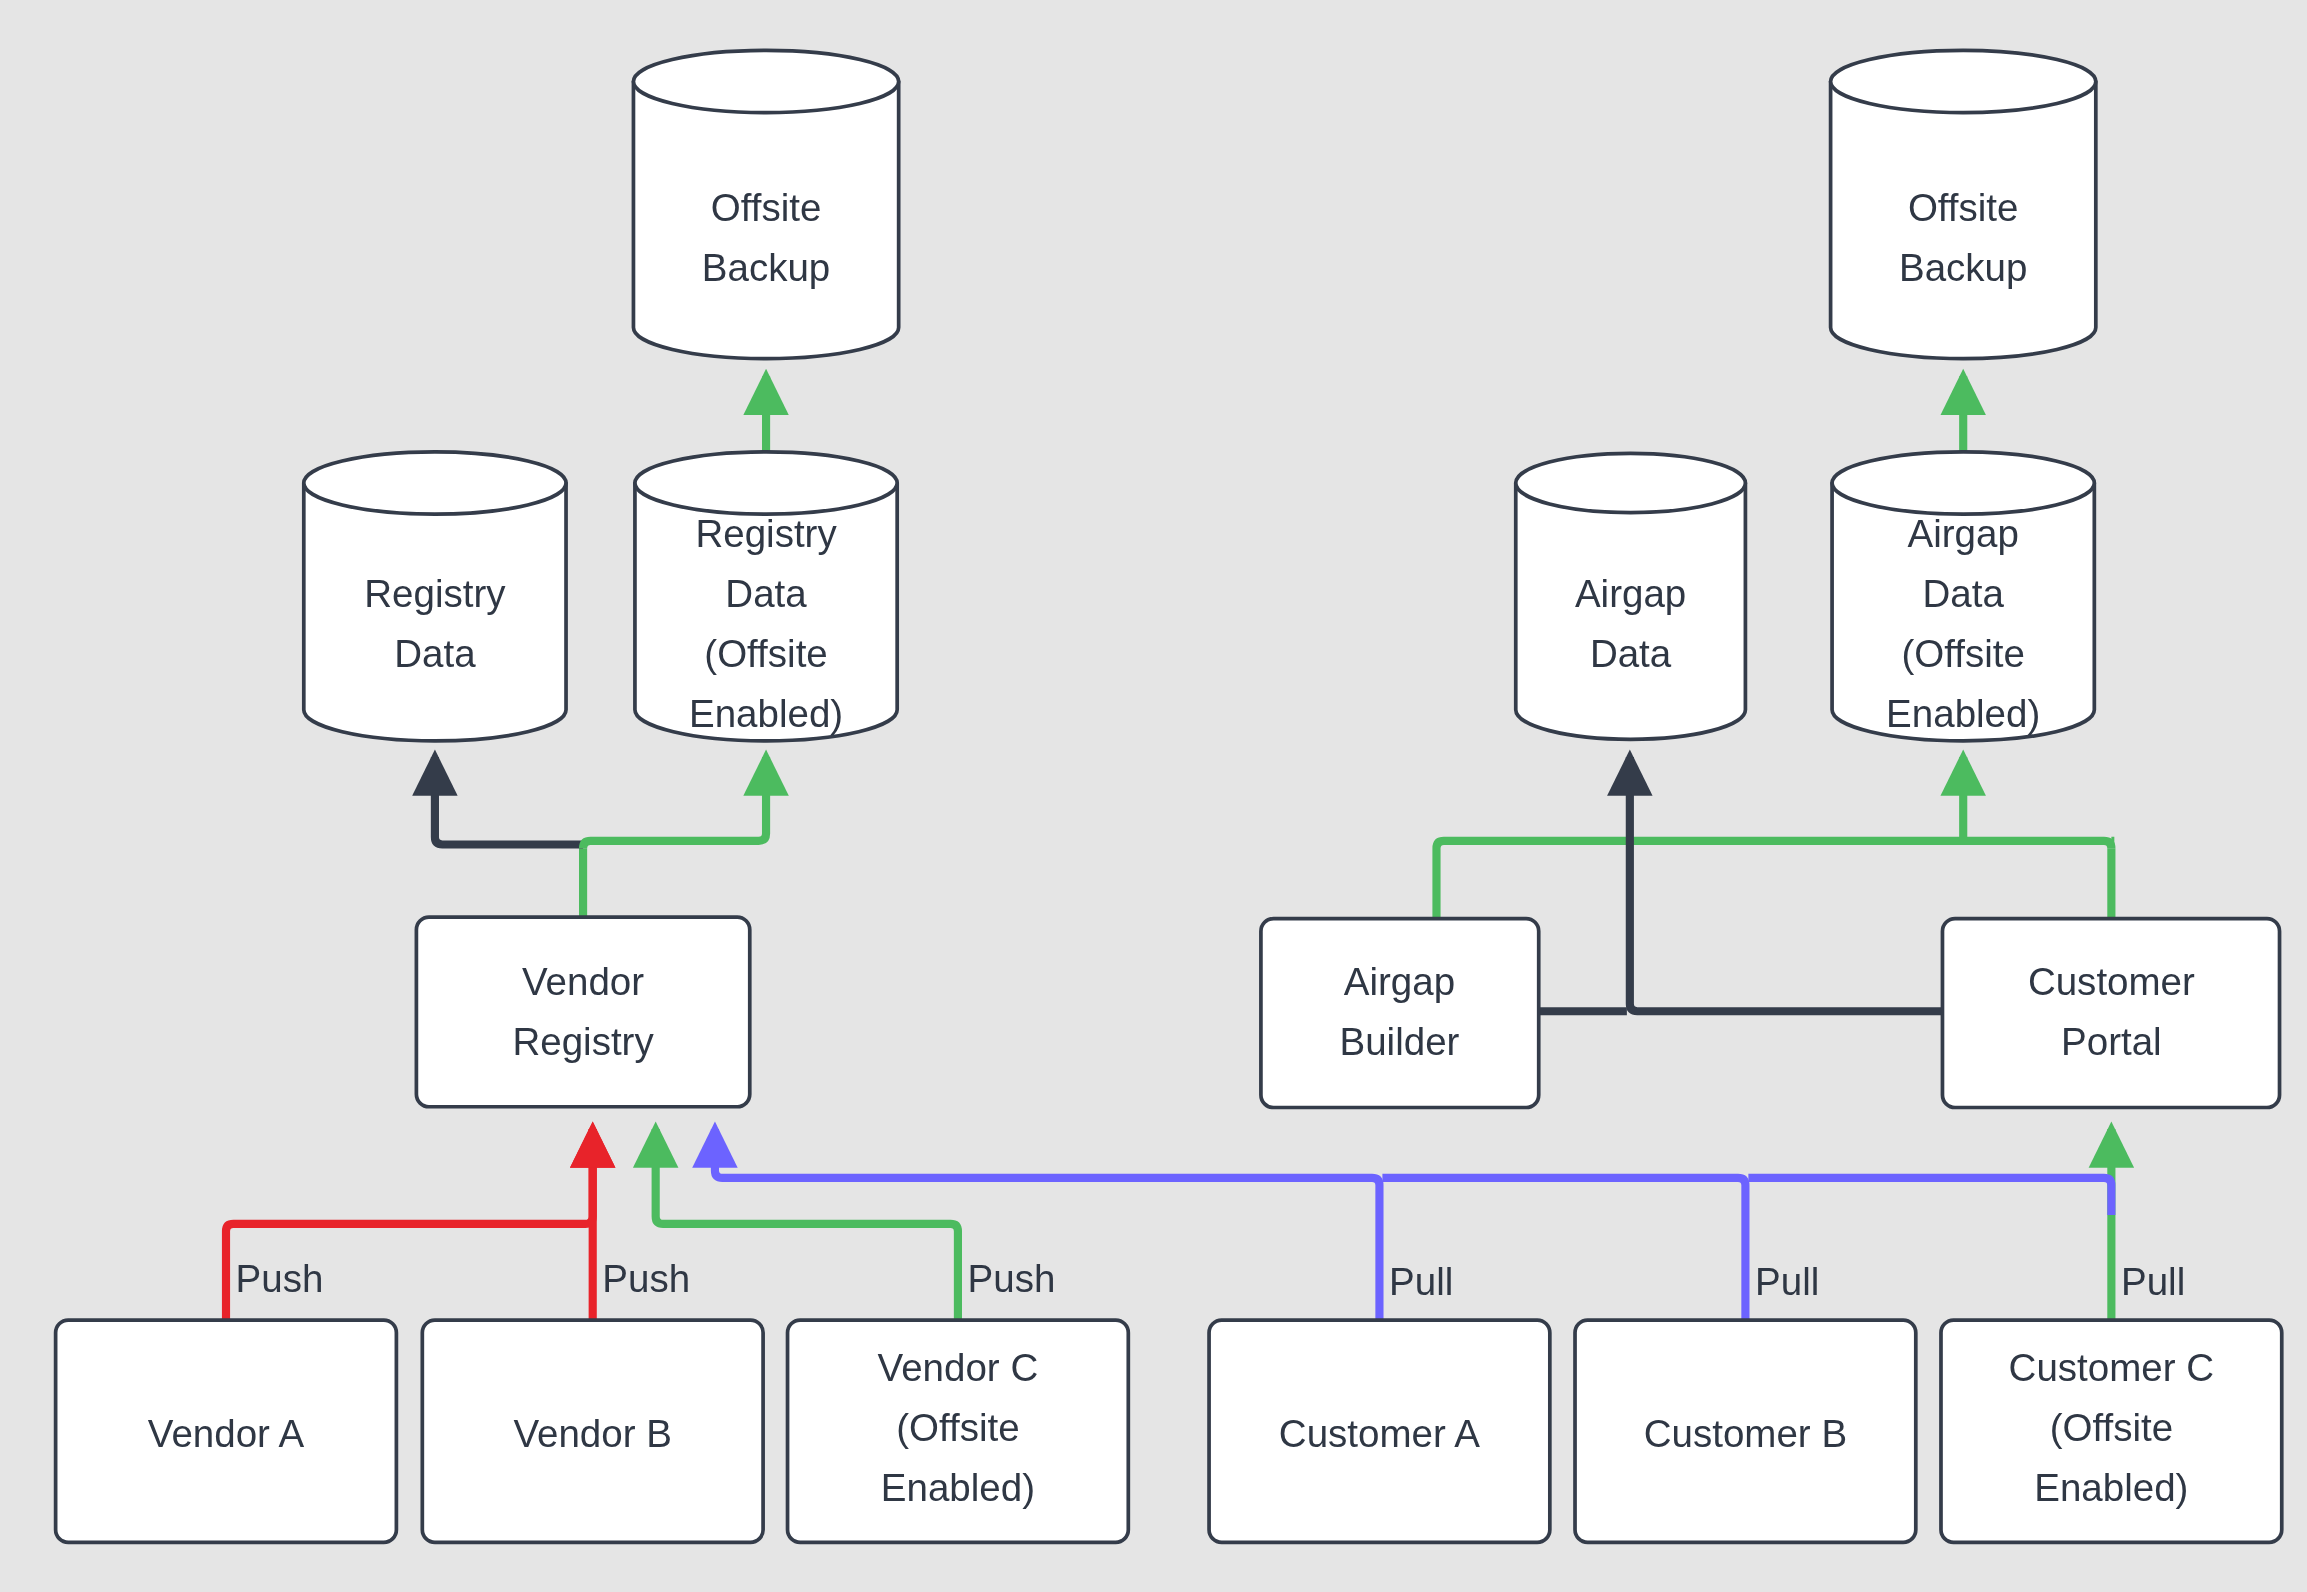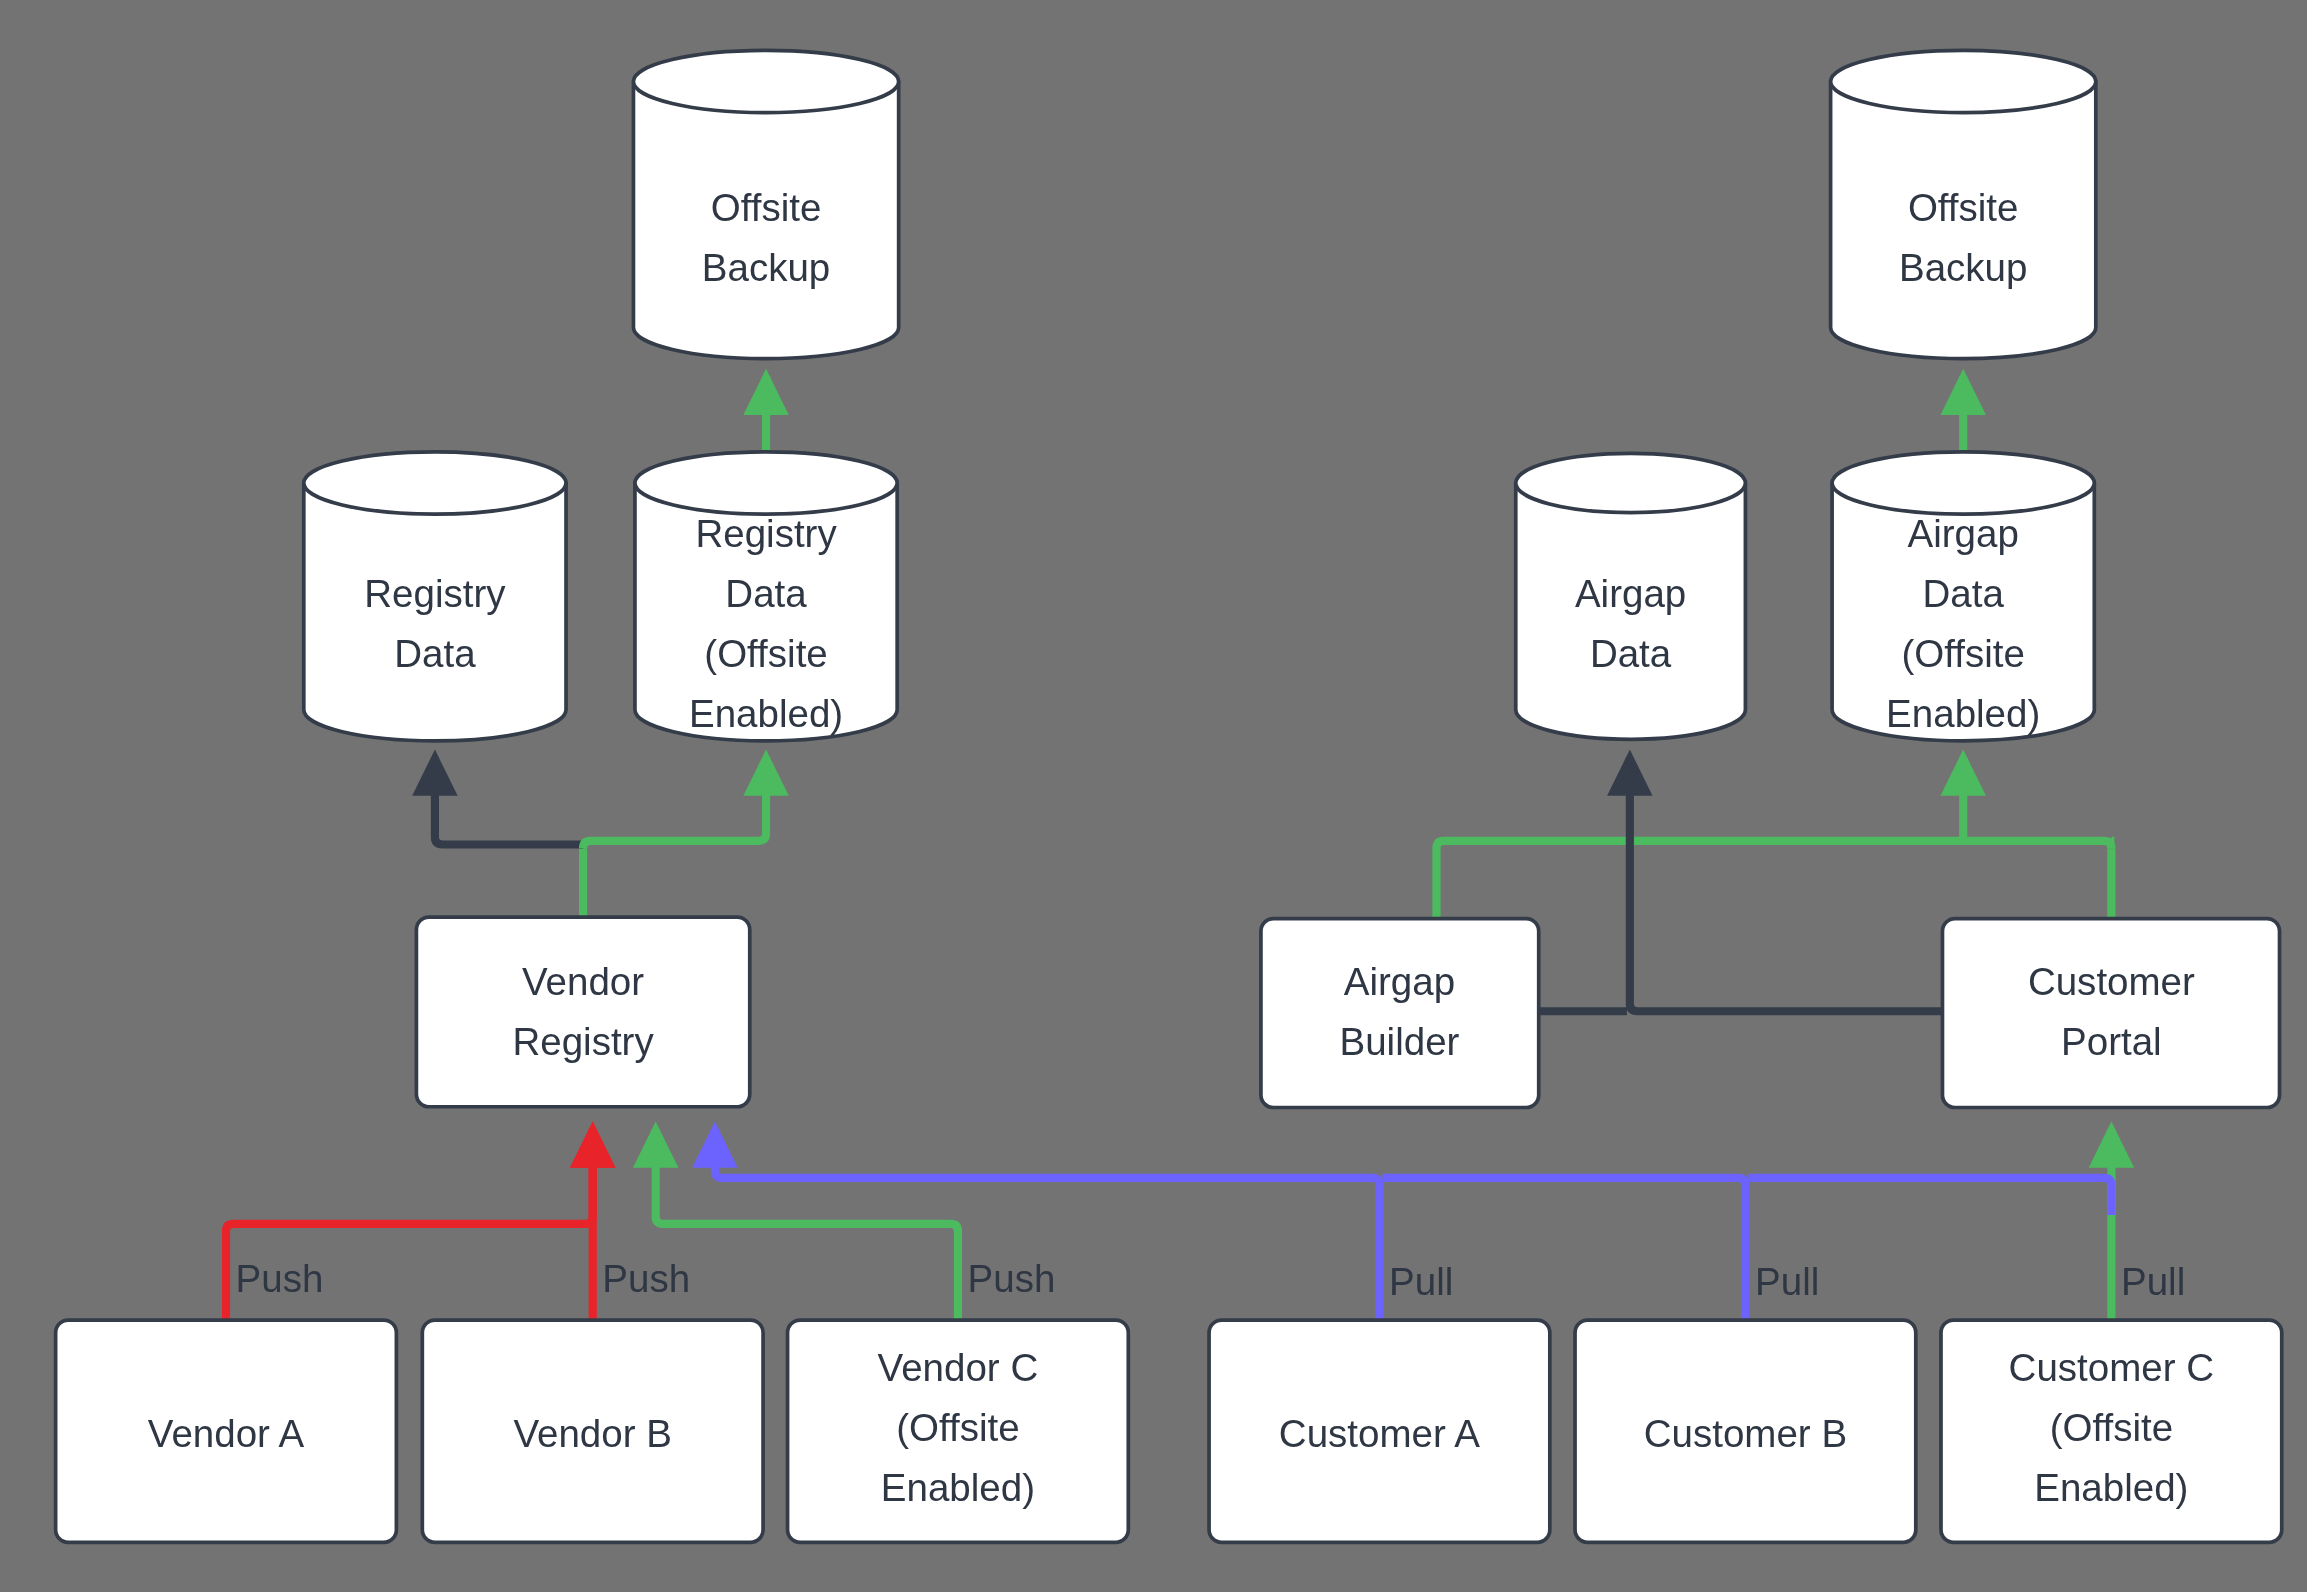--- a/index.html
+++ b/index.html
@@ -11,21 +11,21 @@
   body {
     width: 2307px;
     height: 1592px;
     font-family: "Liberation Sans", sans-serif;
     overflow: hidden;
   }
   #diagram-root {
     position: relative;
     width: 2307px;
     height: 1592px;
-    background: #737373;
+    background: #e5e5e5;
   }
   svg#diagram-svg {
     display: block;
     width: 2307px;
     height: 1592px;
   }
   .node-shape {
     fill: #ffffff;
     stroke: #343C4A;
     stroke-width: 5;

